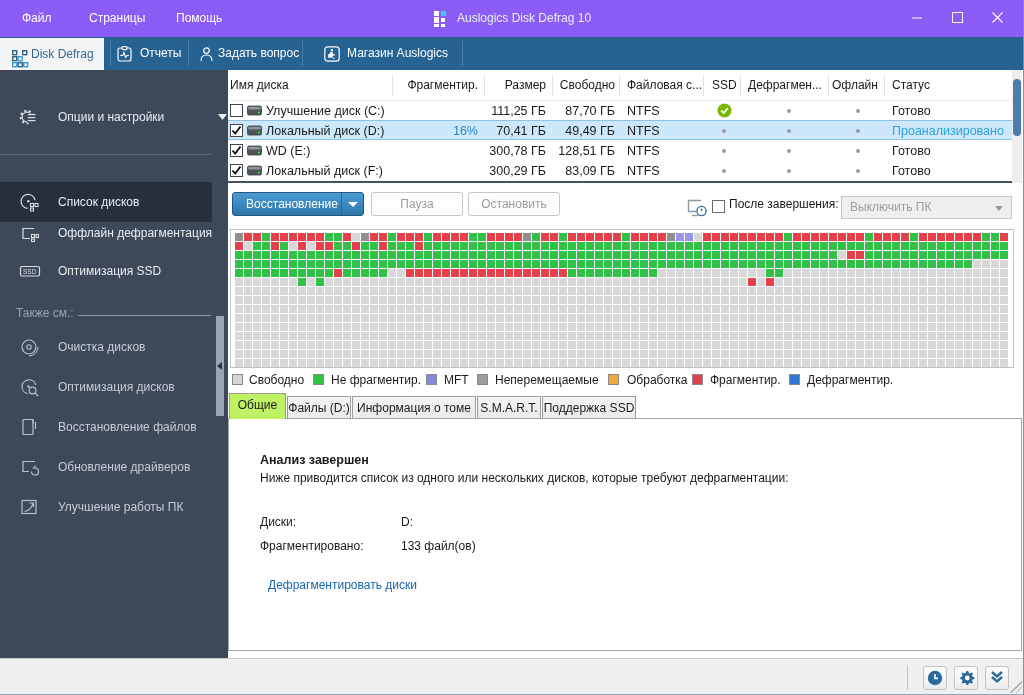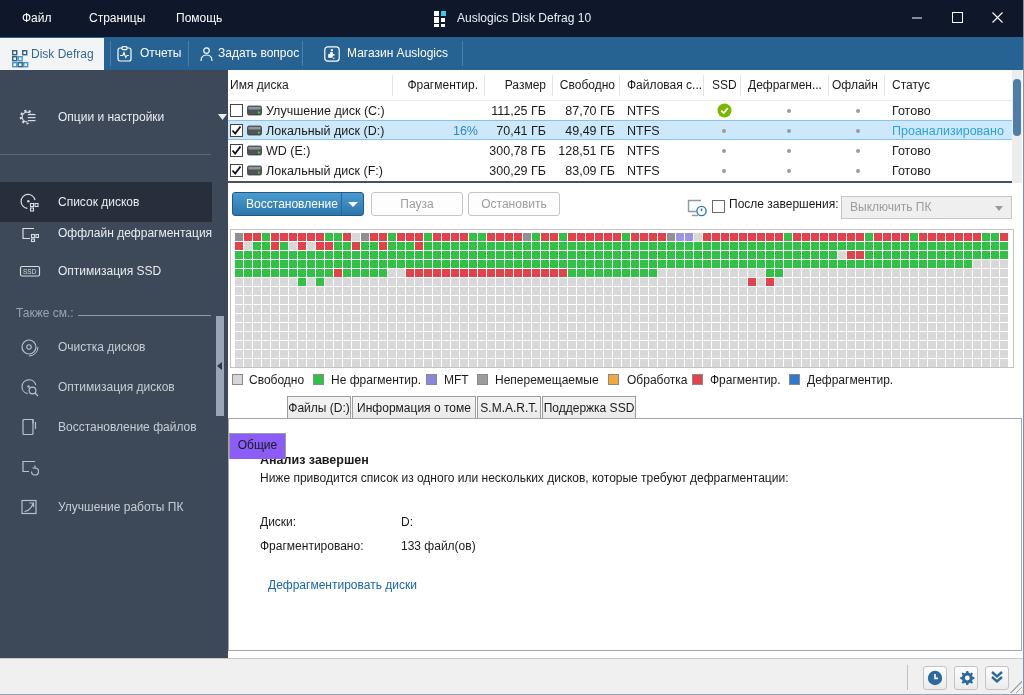--- a/index.html
+++ b/index.html
@@ -1,20 +1,20 @@
 <!DOCTYPE html>
 <html lang="ru"><head><meta charset="utf-8"><title>Auslogics Disk Defrag 10</title>
 <style>
 * { margin:0; padding:0; box-sizing:border-box; }
 html,body { width:1024px; height:695px; overflow:hidden; }
 body { font-family:"Liberation Sans", sans-serif; font-size:12px; position:relative;
        background:#fff; color:#1a1a1a; }
 
 
-#titlebar { position:absolute; left:0; top:0; width:1024px; height:37px; background:#0f172a; }
+#titlebar { position:absolute; left:0; top:0; width:1024px; height:37px; background:#8b5cf6; }
 .menuitem { position:absolute; top:0; height:37px; line-height:37px; color:#fff; font-size:12px; }
 #title { position:absolute; top:0; height:37px; line-height:36px; color:#e9eff4; font-size:12px; }
 .winbtn { position:absolute; top:0; width:40px; height:34px; color:#fff; }
 
 
 #tabbar { position:absolute; left:0; top:37px; width:1024px; height:33px; background:#266393; }
 .toptab { position:absolute; top:0; height:33px; line-height:33px; color:#fff; font-size:12px; white-space:nowrap; }
 .tsep { position:absolute; top:4px; height:25px; width:1px; background:#4a7fa8; }
 #tab-active { position:absolute; left:0; top:1px; height:32px; width:104px; background:#f2f4f6; }
 #tab-active span { position:absolute; left:31px; top:0; line-height:32px; color:#35688f; font-size:12px; white-space:nowrap; }
@@ -71,21 +71,21 @@
 .cg { background:#31c146; } .cr { background:#e3414b; } .ce { background:#d8d8d8; }
 .cd { background:#909090; } .cp { background:#9a94e8; }
 
 
 .leg { position:absolute; top:374px; width:11px; height:11px; border:1px solid #8a8a8a; }
 .legt { position:absolute; top:373px; line-height:15px; font-size:12px; white-space:nowrap; }
 
 
 .tab2 { position:absolute; top:396px; height:23px; background:linear-gradient(#f4f4f4,#e9e9e9);
   border:1px solid #9d9d9d; border-bottom:none; line-height:22px; text-align:center; font-size:12px; white-space:nowrap; }
-#tab2-active { top:393px; height:26px; background:#8b5cf6; z-index:3;margin-top:40px; }
+#tab2-active { top:393px; height:26px; background:#bef264; z-index:3; }
 #panel { position:absolute; left:228px; top:418px; width:794px; height:233px;
   background:#fff; border:1px solid #a5a5a5; }
 #panel .b1 { position:absolute; left:31px; top:34px; font-weight:bold; font-size:12.5px; }
 #panel .p1 { position:absolute; left:31px; top:52px; font-size:12px; }
 #panel .k1 { position:absolute; left:31px; top:96px; font-size:12px; }
 #panel .v1 { position:absolute; left:172px; top:96px; font-size:12px; }
 #panel .k2 { position:absolute; left:31px; top:120px; font-size:12px; }
 #panel .v2 { position:absolute; left:172px; top:120px; font-size:12px; }
 #panel .lnk { position:absolute; left:39px; top:159px; font-size:12px; color:#1766ad; }
 
@@ -226,20 +226,21 @@
         <line x1="16.5" y1="5" x2="16.5" y2="12" stroke="#b9c2cc" stroke-width="1.2"></line>
       </svg>
       <span class="lbl">Восстановление файлов</span>
     </div>
 <div class="sbitem sb-dim" style="top:377px">
       <svg width="20" height="20" viewBox="0 0 20 20" style="">
         <path d="M16 4.5 h-12 v10 h6" fill="none" stroke="#b9c2cc" stroke-width="1.2"></path>
         <path d="M12.5 14.5 a3.5 3.5 0 1 0 3.5 -3.5" fill="none" stroke="#b9c2cc" stroke-width="1.2"></path>
         <path d="M16 8.5 v2.5 h-2.5" fill="none" stroke="#b9c2cc" stroke-width="1.2"></path>
       </svg>
+      <span class="lbl">Обновление драйверов</span>
     </div>
 <div class="sbitem sb-dim" style="top:417px">
       <svg width="20" height="20" viewBox="0 0 20 20" style="">
         <rect x="3" y="3.5" width="14" height="13" fill="none" stroke="#b9c2cc" stroke-width="1.2"></rect>
         <path d="M5.5 14.5 C9 14 12.5 11 14 6.5" fill="none" stroke="#b9c2cc" stroke-width="1.2"></path>
         <path d="M14.5 10 l0-4 -4 0" fill="none" stroke="#b9c2cc" stroke-width="1.2"></path>
       </svg>
       <span class="lbl">Улучшение работы ПК</span>
     </div>
   <span id="sb-also">Также см.:</span>

